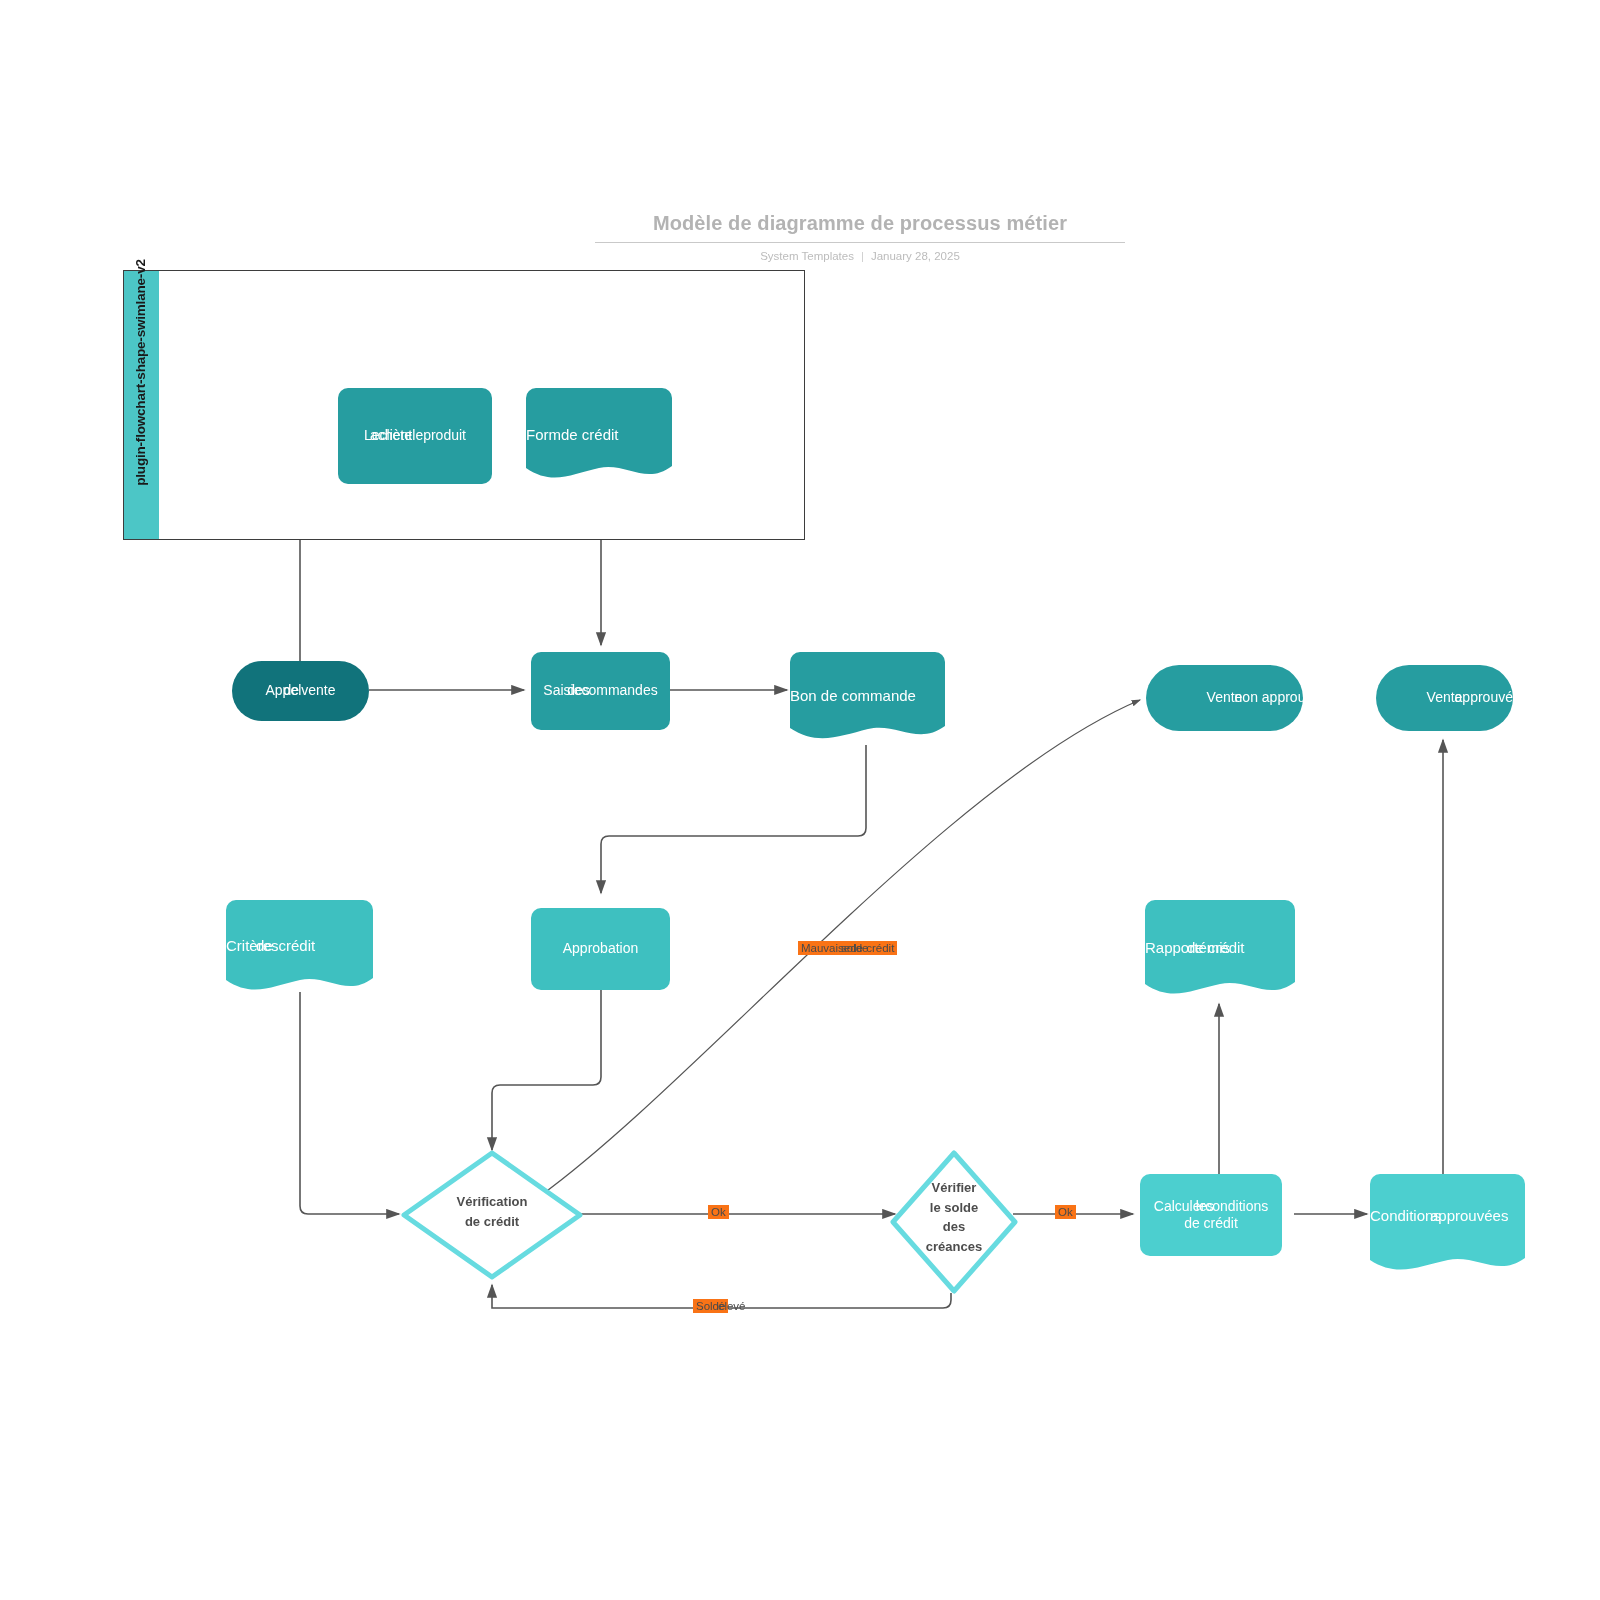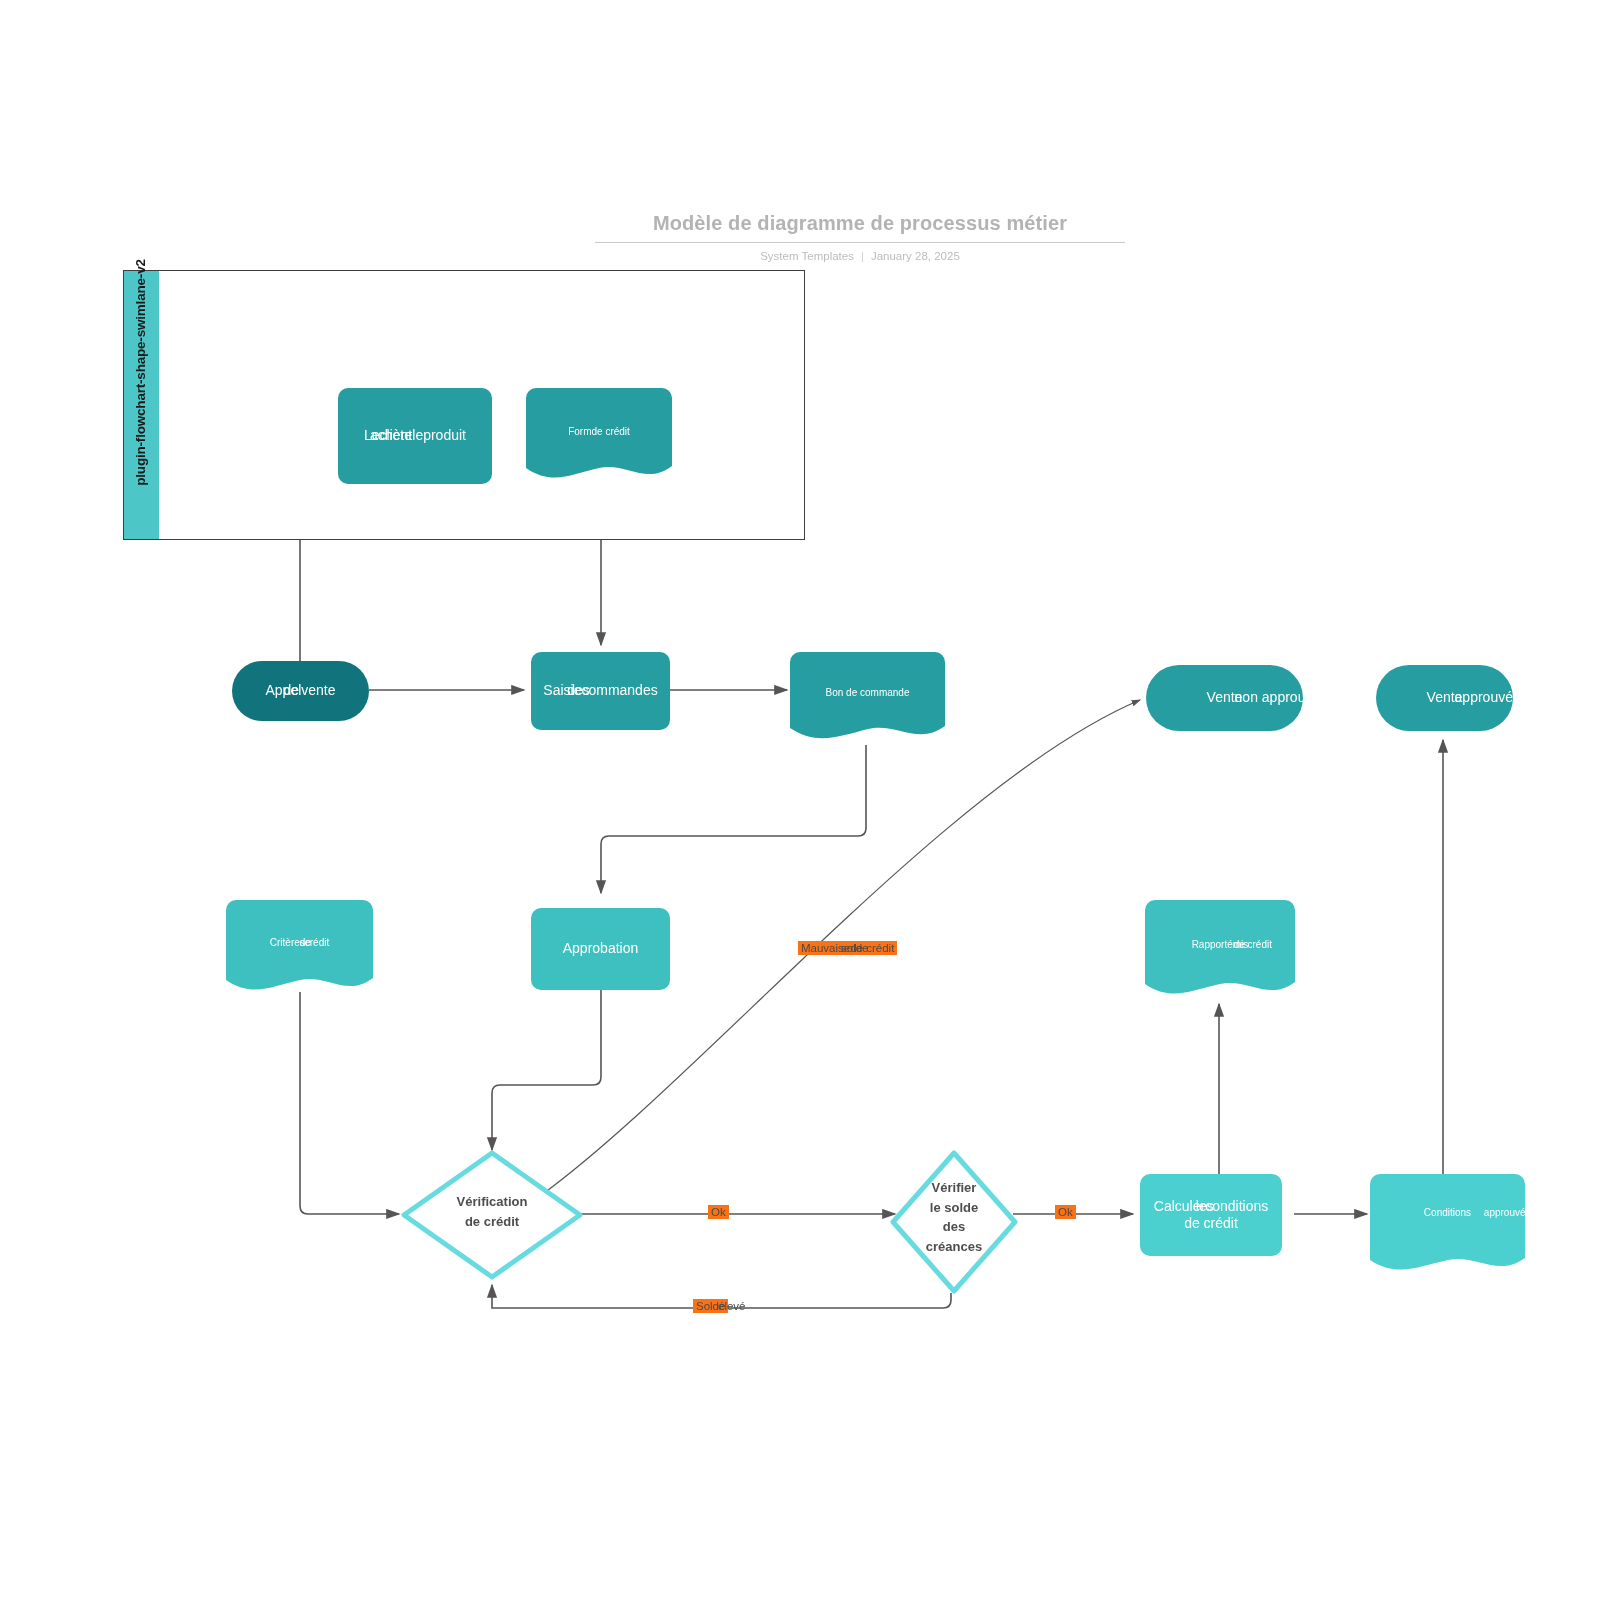--- a/index.html
+++ b/index.html
@@ -132,23 +132,23 @@
   
   .doc-shape {
     position: absolute;
     box-sizing: border-box;
   }
   .doc-shape svg { position: absolute; left: 0; top: 0; }
   .doc-shape .lbl {
     position: absolute;
     left: 0;
     width: 100%;
-    text-align: center;
+    text-align: left;
     color: #fff;
-    font-size: 10px;
+    font-size: 15px;
     z-index: 3;
     white-space: nowrap;
   }
 
   
   .diamond {
     position: absolute;
   }
   .diamond svg { position: absolute; left: 0; top: 0; }
   .diamond .lbl {

